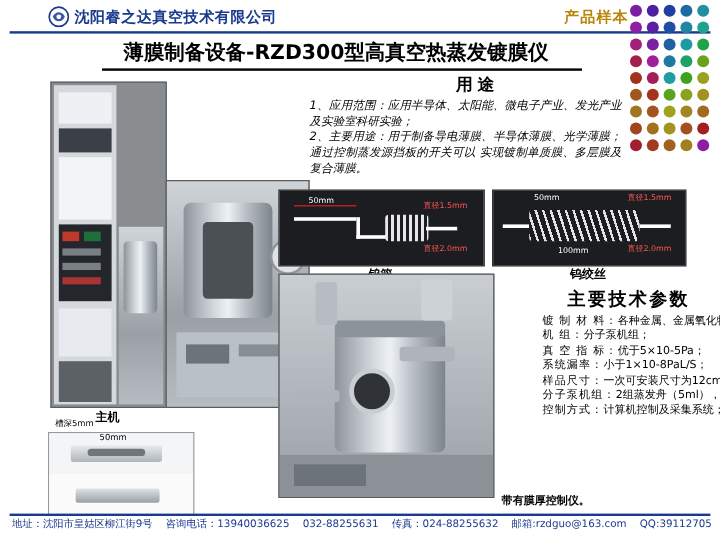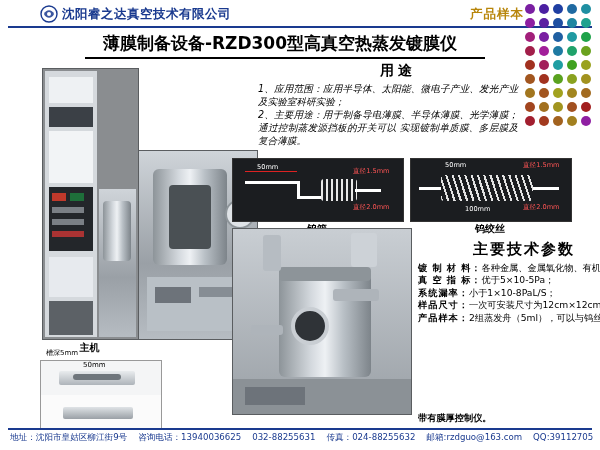--- a/index.html
+++ b/index.html
@@ -52,21 +52,21 @@
   
   .spec-title{
     position:absolute;left:425px;top:240px;
     font-size:15px;font-weight:bold;letter-spacing:2px;white-space:nowrap;margin-left:48px;
   }
   .spec-list{
     position:absolute;left:418px;top:262px;width:180px;
     font-size:9.2px;line-height:12.4px;
   }
   .spec-list .row{display:block;white-space:nowrap;}
-  .spec-list .lbl{font-weight:bold;letter-spacing:1px;}
+  .spec-list .lbl{font-weight:normal;letter-spacing:1px;margin-left:34px;}
   .spec-foot{
     position:absolute;left:418px;top:412px;width:180px;
     font-size:9.2px;line-height:12.4px;font-weight:bold;
   }
 
   
   .photo{position:absolute;background:#8a8d90;border:1px solid #5a5d60;overflow:hidden;}
   .cap{
     position:absolute;text-align:center;font-size:10px;font-weight:bold;color:#000;
     white-space:nowrap;
@@ -268,24 +268,26 @@
     <div style="position:absolute;left:18px;top:96px;width:32px;height:10px;background:#aeb4ba;border-radius:3px;"></div>
     <div style="position:absolute;left:30px;top:6px;width:18px;height:36px;background:#b6bcc2;border-radius:3px;"></div>
     <div style="position:absolute;left:118px;top:4px;width:26px;height:34px;background:#cdd2d7;border-radius:3px;"></div>
     <div style="position:absolute;left:0px;top:150px;width:178px;height:35px;background:#8b9196;"></div>
     <div style="position:absolute;left:12px;top:158px;width:60px;height:18px;background:#6d737a;"></div>
   </div>
 
   <div class="spec-title">主要技术参数</div>
   <div class="spec-list" id="spec-list">
       <div class="row"><span class="lbl">镀 制 材 料：</span><span>各种金属、金属氧化物、有机物等；</span></div>
+      <div class="row"><span class="lbl">机        组：</span><span>分子泵机组；</span></div>
       <div class="row"><span class="lbl">真 空 指 标：</span><span>优于5×10-5Pa；</span></div>
       <div class="row"><span class="lbl">系统漏率：</span><span>小于1×10-8PaL/S；</span></div>
       <div class="row"><span class="lbl">样品尺寸：</span><span>一次可安装尺寸为12cm×12cm 或者若干小片；</span></div>
-      <div class="row"><span class="lbl">产品样本：</span><span>2组蒸发舟（5ml），可以与钨丝丝任意互换；</span></div>
+      <div class="row"><span class="lbl">分子泵机组：</span><span>2组蒸发舟（5ml），可以与钨丝丝任意互换；</span></div>
+      <div class="row"><span class="lbl">控制方式：</span><span>计算机控制及采集系统；</span></div>
     </div>
   <div class="spec-foot">带有膜厚控制仪。</div>
 
   <div class="footer-rule"></div>
   <div class="footer">
     <span>地址：沈阳市皇姑区柳江街9号</span>
     <span>&nbsp;&nbsp;</span>
     <span>咨询电话：13940036625</span>
     <span>&nbsp;&nbsp;</span>
     <span>032-88255631</span>

